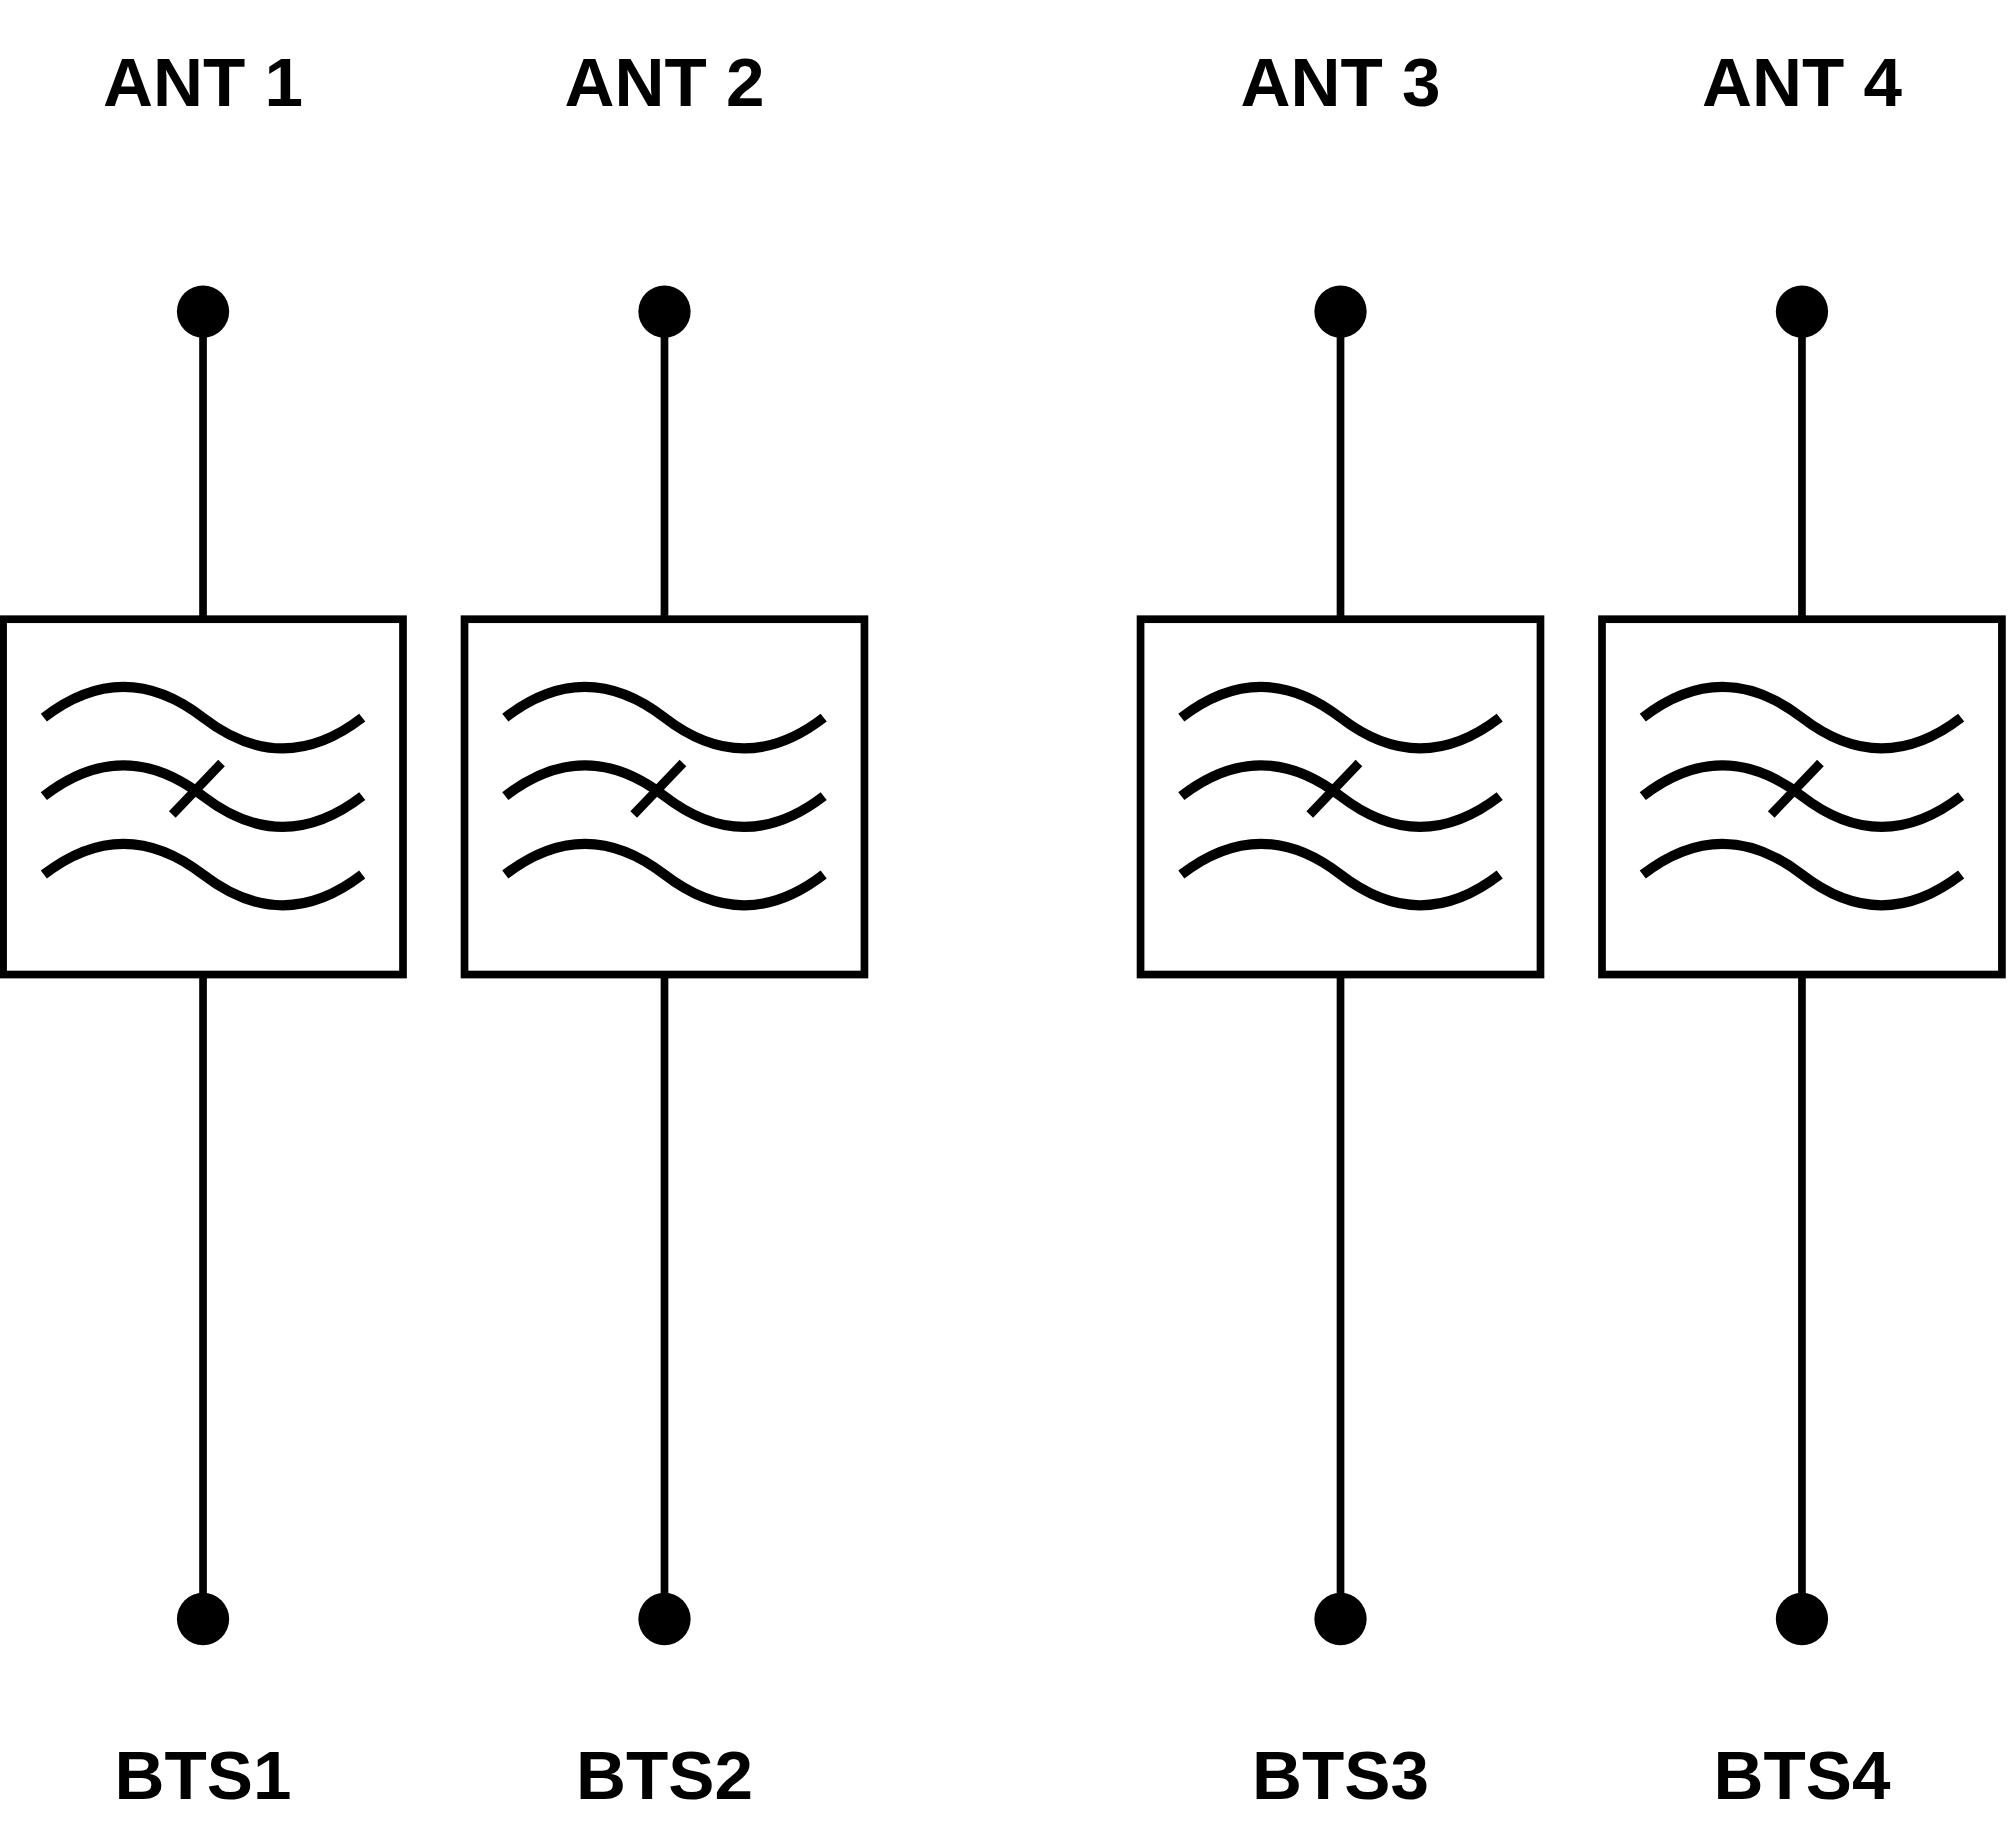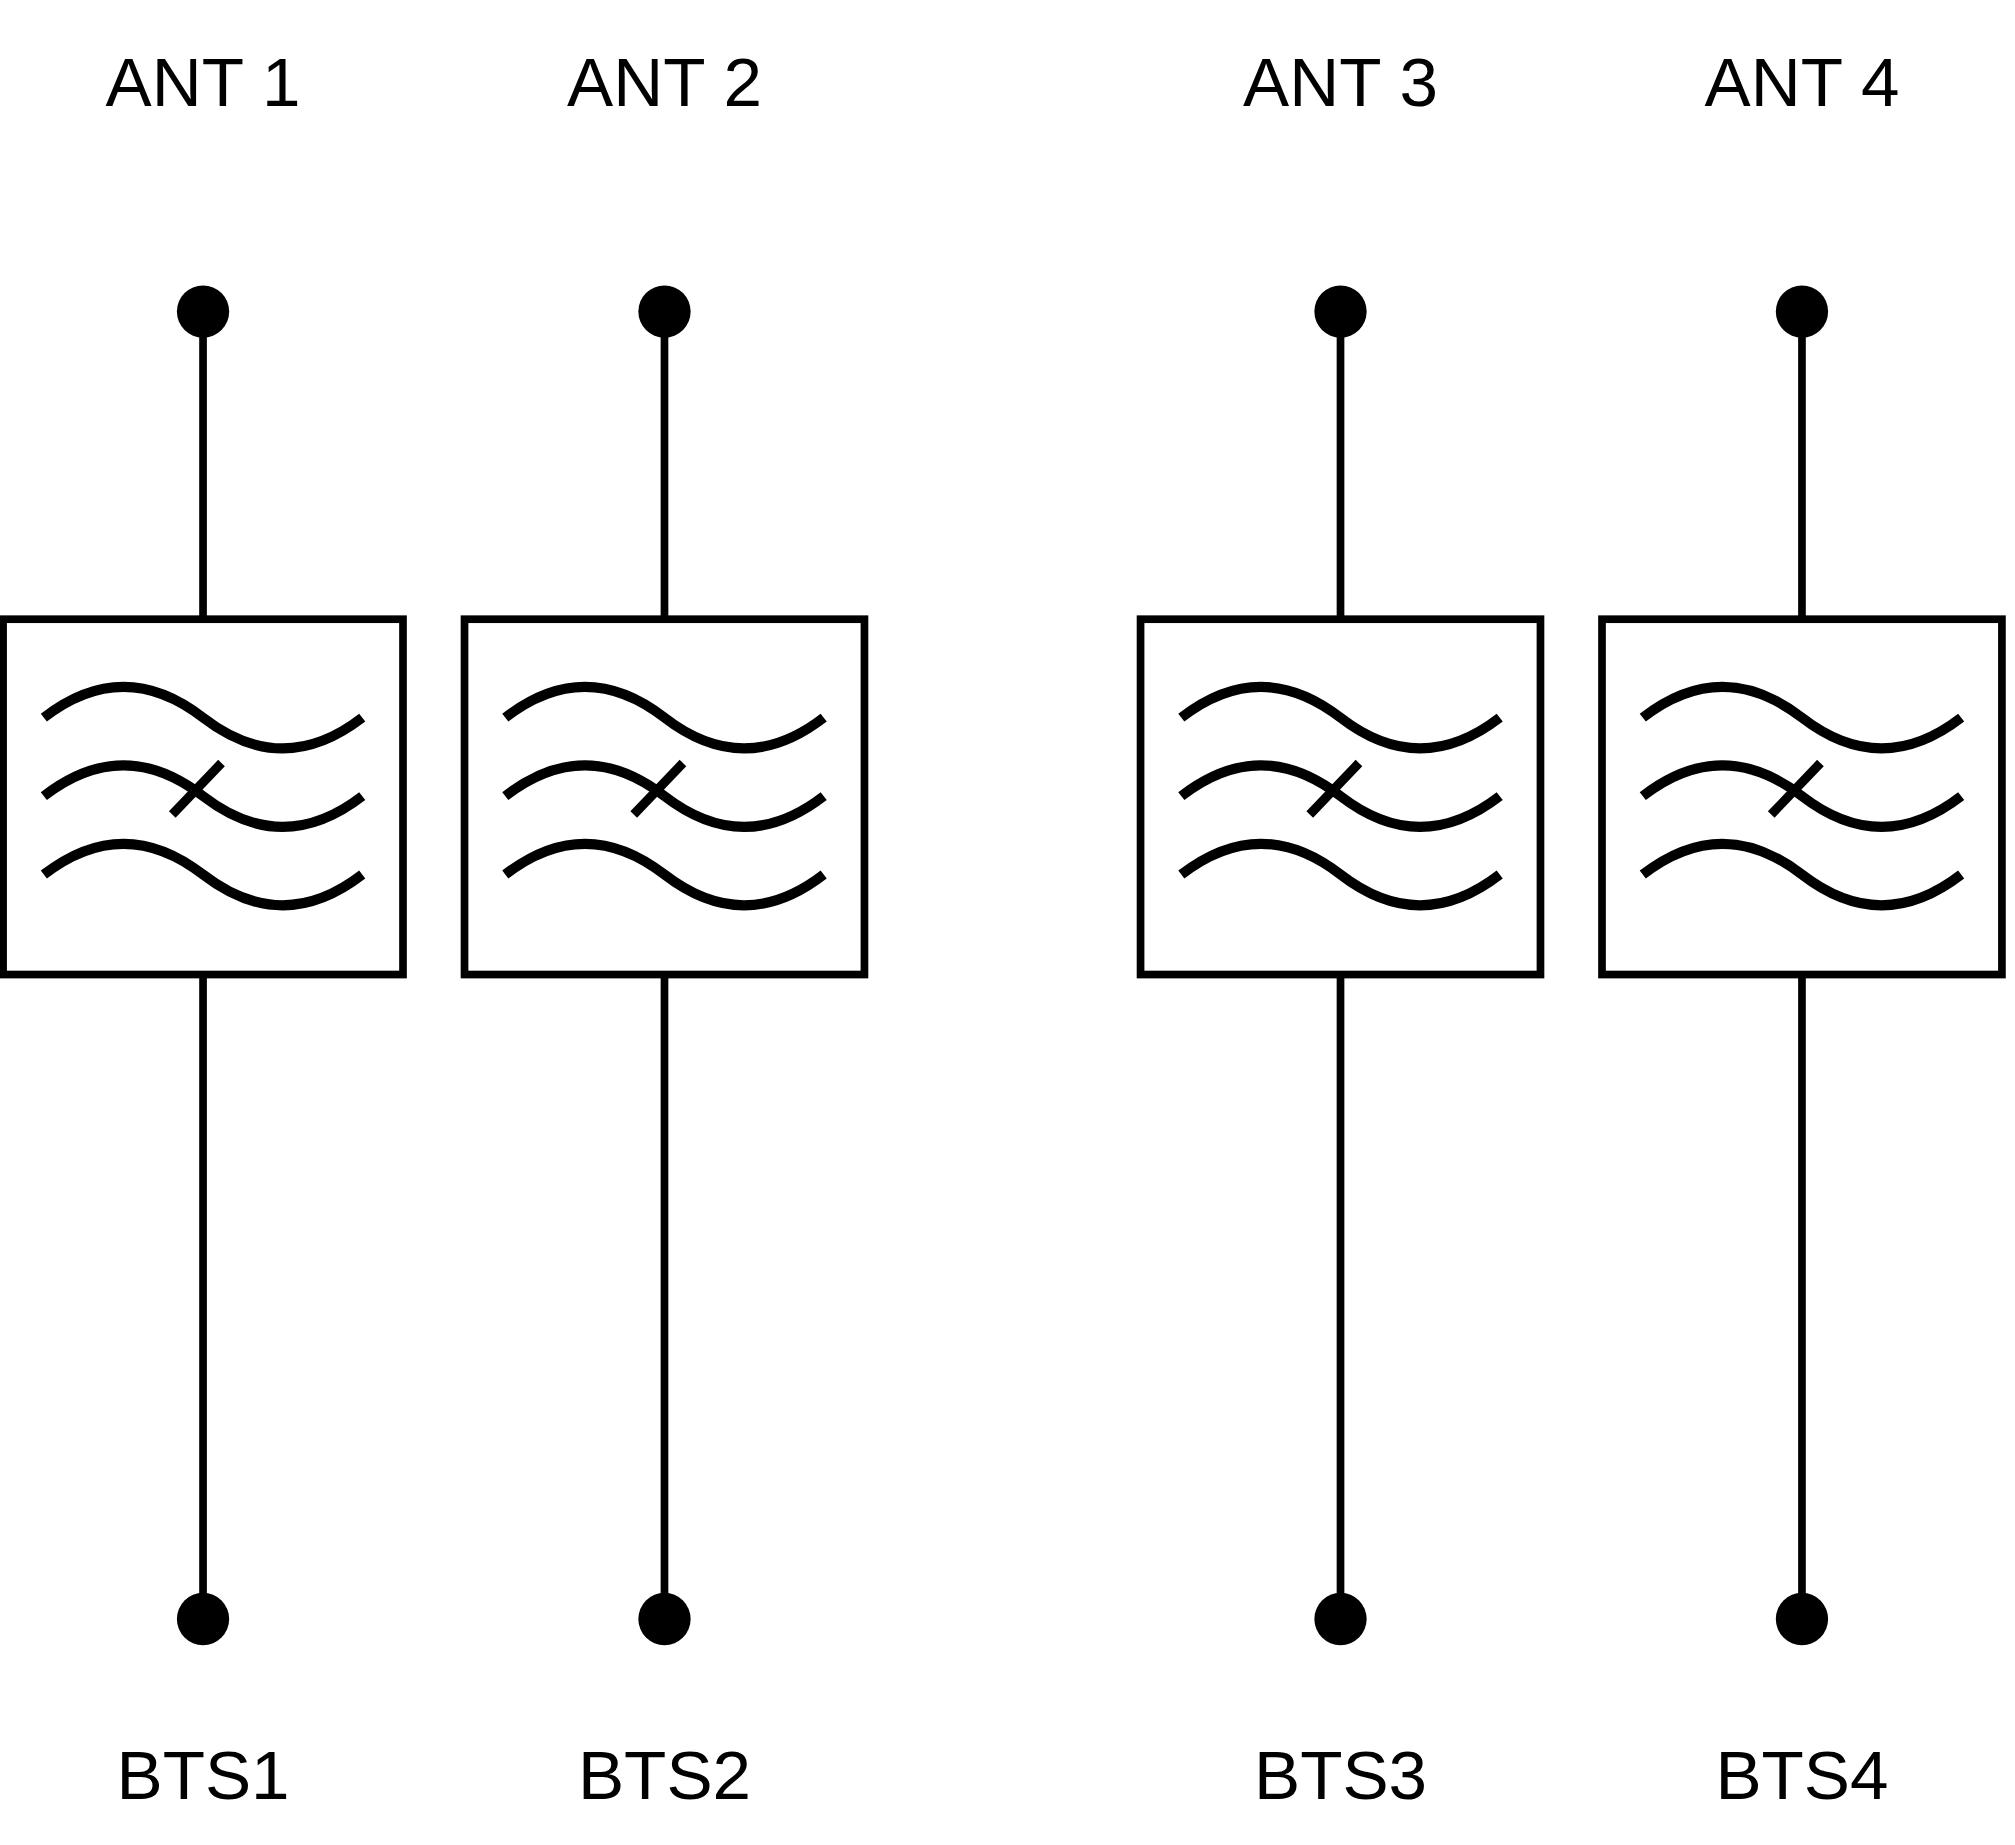--- a/index.html
+++ b/index.html
@@ -6,21 +6,21 @@
     margin: 0;
     padding: 0;
     background: #ffffff;
   }
   body {
     width: 2015px;
     height: 1846px;
     position: relative;
     font-family: "Liberation Sans", sans-serif;
   }
-  #diagram-canvas { position: absolute; inset: 0; }
+  #diagram-canvas { position: absolute; inset: 0; font-weight: bold; }
   svg { display: block; }
   .lbl {
     font-family: "Liberation Sans", sans-serif;
     font-size: 90px;
     fill: var(--ink, #000000);
     text-anchor: middle;
   }
   .ln  { stroke: var(--ink, #000000); stroke-width: 10; fill: none; }
   .box { stroke: var(--ink, #000000); stroke-width: 10; fill: #ffffff; }
   .wv  { stroke: var(--ink, #000000); stroke-width: 13; fill: none; stroke-linecap: butt; }

